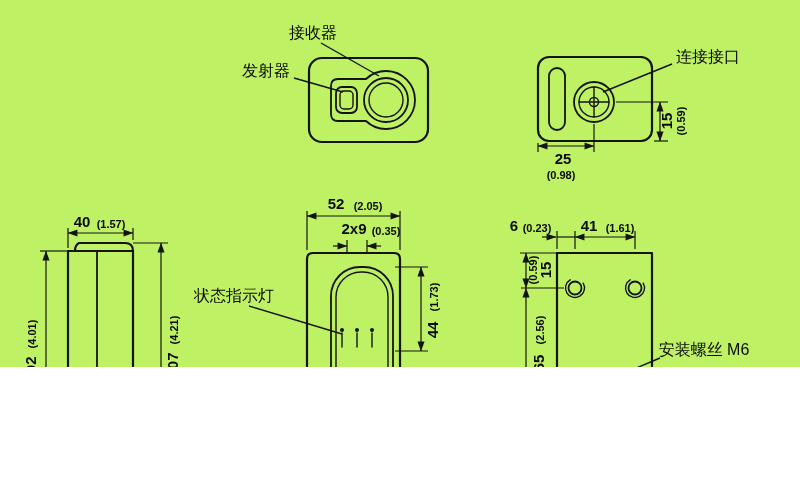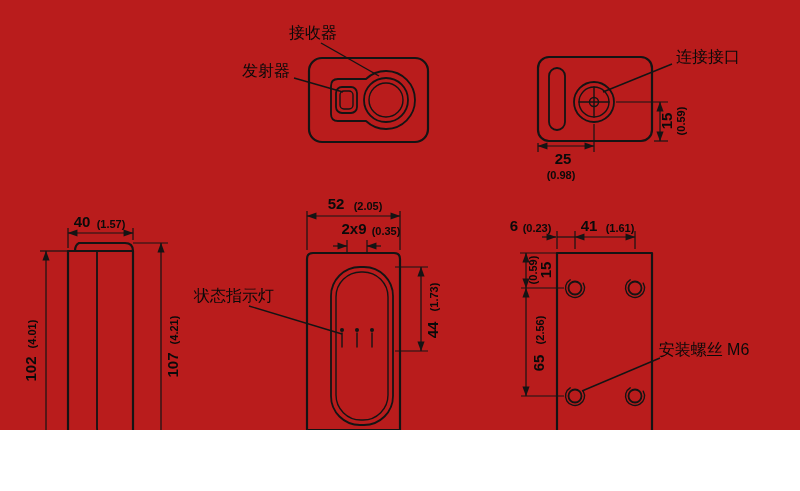--- a/index.html
+++ b/index.html
@@ -1,16 +1,16 @@
 <!DOCTYPE html>
 <html><head>
 <meta charset="utf-8">
 <style>
   html,body{margin:0;padding:0;background:#ffffff;}
-  .stage{position:relative;width:800px;height:430px;background:#b91c1c;overflow:hidden;
+  .stage{position:relative;width:800px;height:367px;background:#bef264;overflow:hidden;
          font-family:"Liberation Sans","DejaVu Sans",sans-serif;}
   svg{position:absolute;left:0;top:0;}
   .outline{fill:none;stroke:#141414;stroke-width:2.2;stroke-linejoin:round;stroke-linecap:round;}
   .detail{fill:none;stroke:#141414;stroke-width:1.8;stroke-linejoin:round;stroke-linecap:round;}
   .fine{fill:none;stroke:#141414;stroke-width:1.4;stroke-linejoin:round;stroke-linecap:round;}
   .dim{fill:none;stroke:#141414;stroke-width:1.2;}
   .leader{fill:none;stroke:#141414;stroke-width:1.4;}
   .num{font:bold 15px "Liberation Sans","DejaVu Sans",sans-serif;fill:#0a0a0a;}
   .inch{font:bold 11px "Liberation Sans","DejaVu Sans",sans-serif;fill:#0a0a0a;}
   .cjk{font:16px "Liberation Sans","DejaVu Sans",sans-serif;fill:#0a0a0a;}

